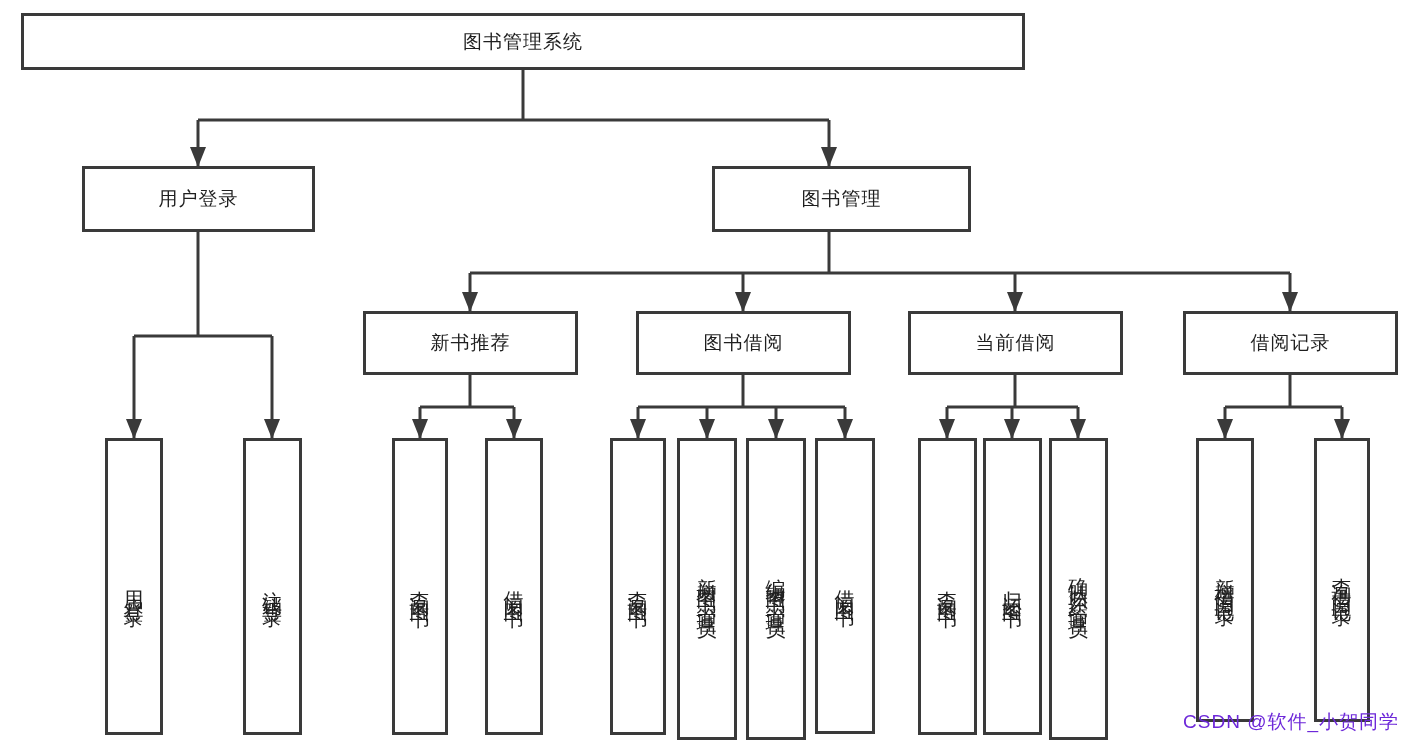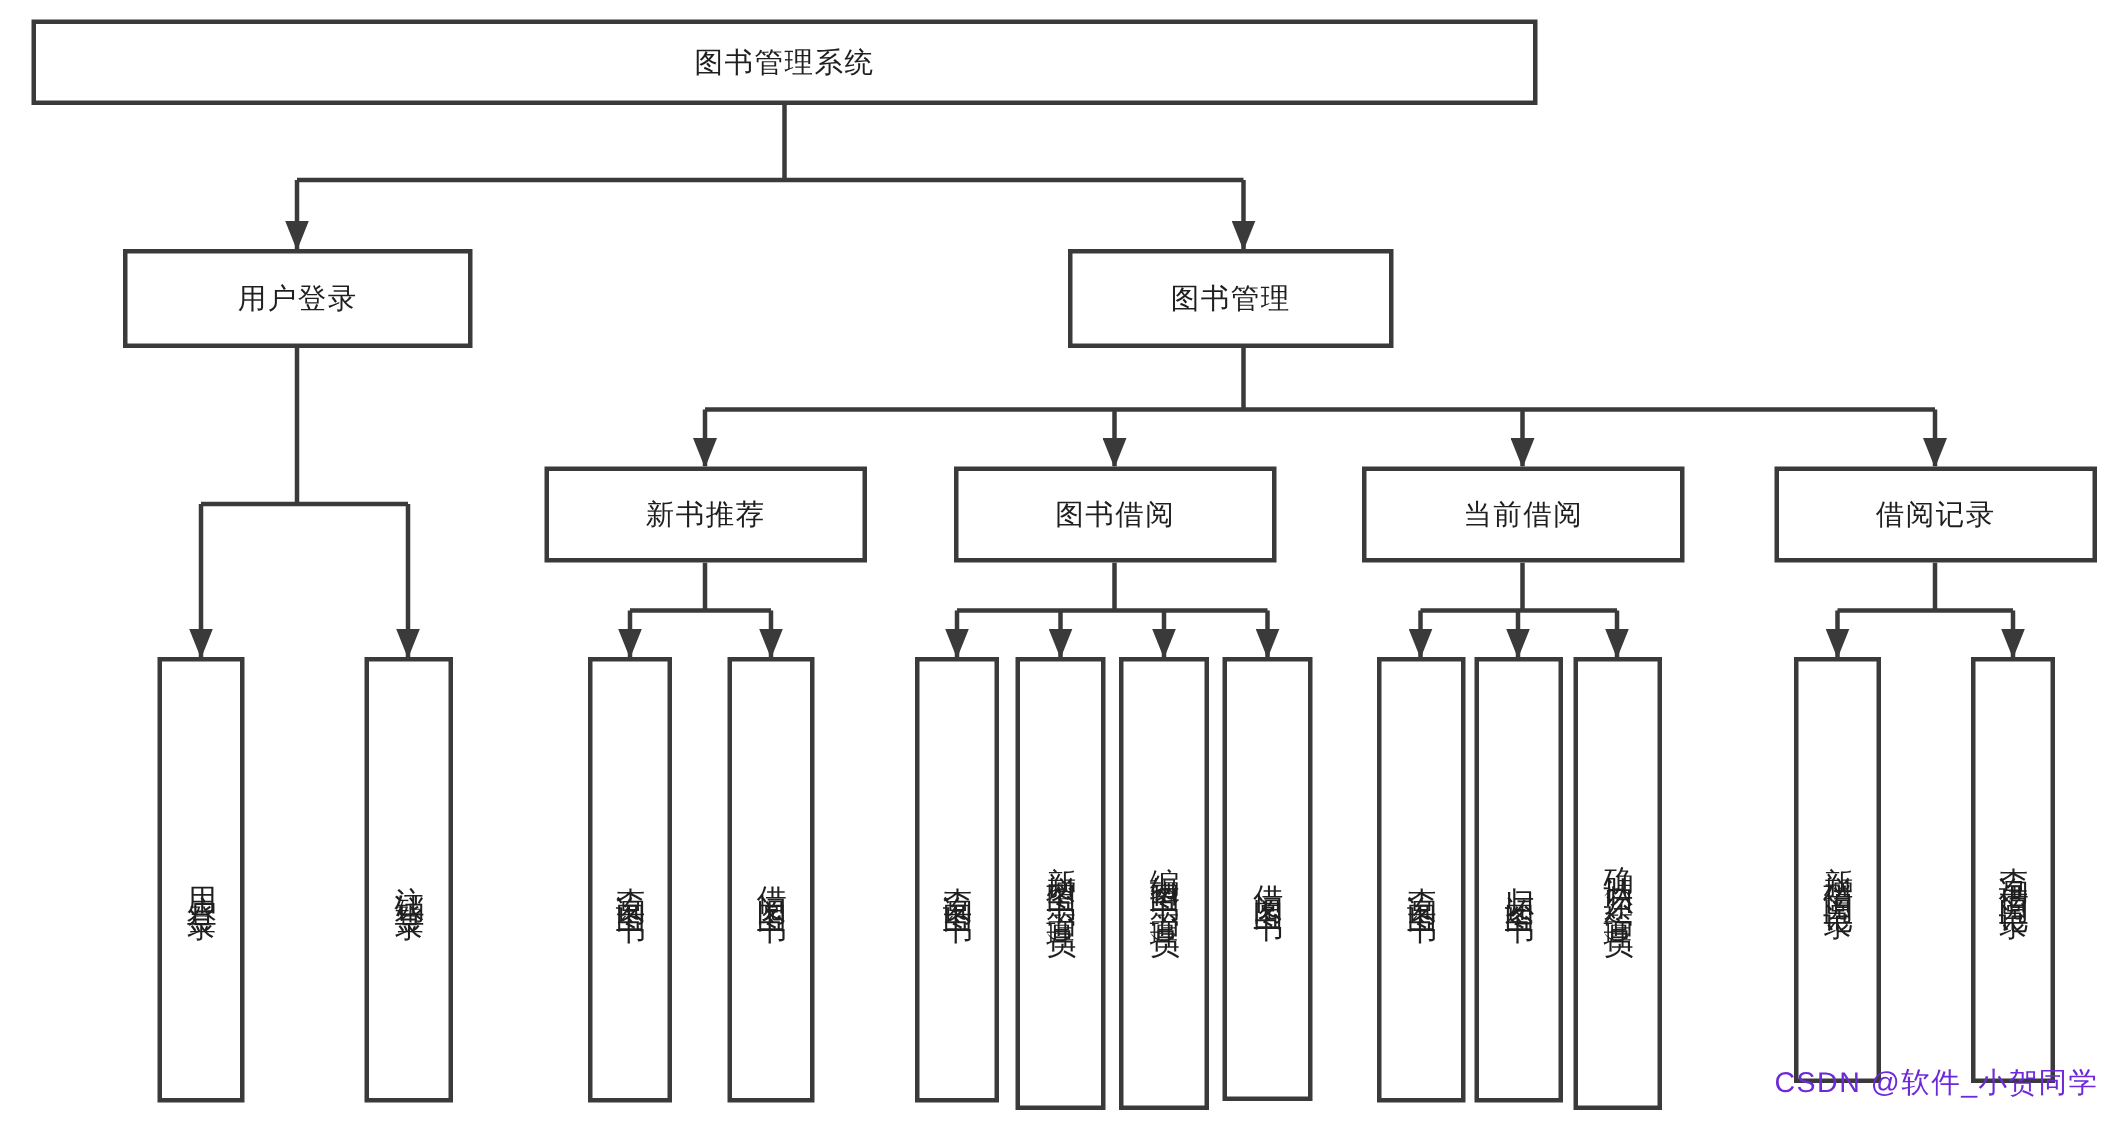--- a/index.html
+++ b/index.html
@@ -108,21 +108,21 @@
       <line x1="1290" y1="375" x2="1290" y2="407"></line>
       <line x1="1225" y1="407" x2="1342" y2="407"></line>
       <line x1="1225" y1="407" x2="1225" y2="438" marker-end="url(#arw)"></line>
       <line x1="1342" y1="407" x2="1342" y2="438" marker-end="url(#arw)"></line>
     </g>
   </svg>
 
   <div class="node hbox" style="left:21px; top:13px; width:1004px; height:57px; font-size:19px;">图书管理系统</div>
 
   <div class="node hbox" style="left:82px; top:166px; width:233px; height:66px;">用户登录</div>
-  <div class="node hbox" style="left:712px; top:166px; width:217px; height:66px;">图书管理</div>
+  <div class="node hbox" style="left:712px; top:166px; width:259px; height:66px;">图书管理</div>
 
   <div class="node hbox" style="left:363px; top:311px; width:215px; height:64px;">新书推荐</div>
   <div class="node hbox" style="left:636px; top:311px; width:215px; height:64px;">图书借阅</div>
   <div class="node hbox" style="left:908px; top:311px; width:215px; height:64px;">当前借阅</div>
   <div class="node hbox" style="left:1183px; top:311px; width:215px; height:64px;text-align:right;">借阅记录</div>
 
   <div class="node vbox" style="left:105px; top:438px; width:58px; height:297px;">用户登录</div>
   <div class="node vbox" style="left:243px; top:438px; width:59px; height:297px;">注销登录</div>
 
   <div class="node vbox" style="left:392px; top:438px; width:56px; height:297px;">查询图书</div>

